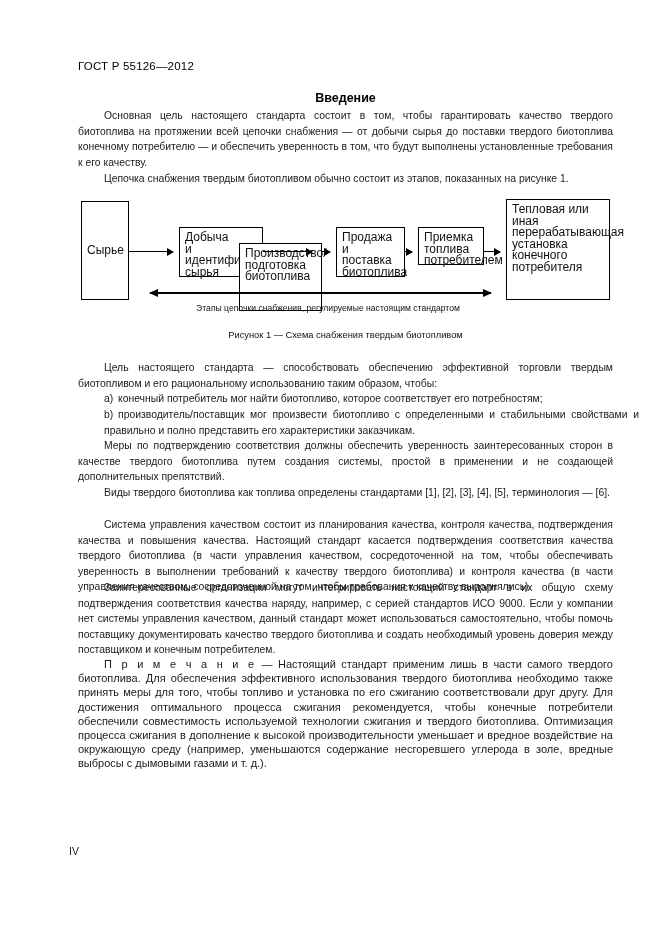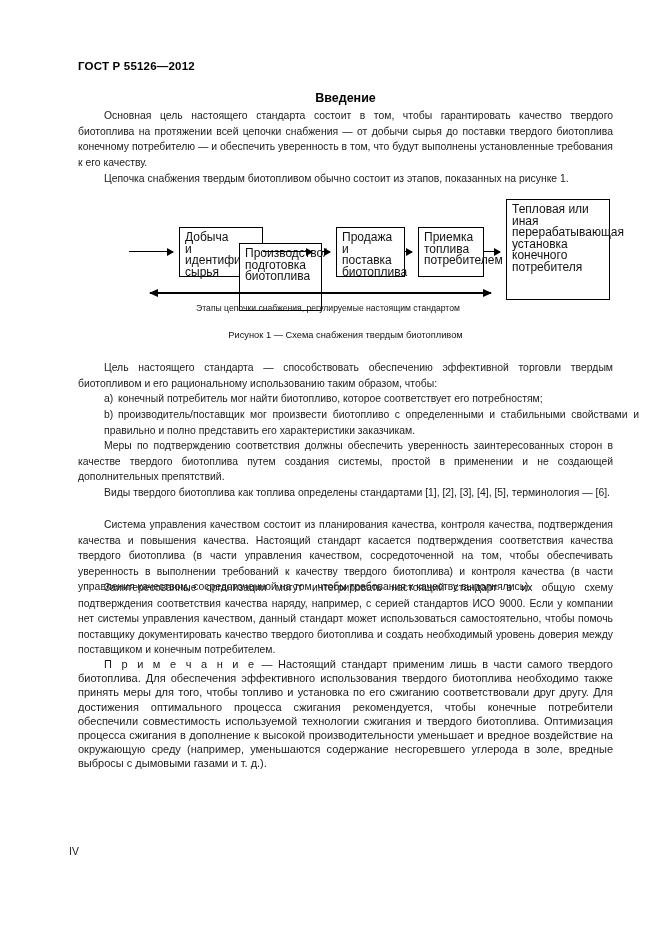--- a/index.html
+++ b/index.html
@@ -16,21 +16,21 @@
     width: 661px;
     height: 935px;
     overflow: hidden;
     background: #ffffff;
   }
   #doc-header {
     position: absolute;
     left: 78px;
     top: 60px;
     font-size: 11.5px;
-    font-weight: bold;
+    font-weight: normal;
     letter-spacing: 0.2px;
     color: #000;
   }
   #page-title {
     position: absolute;
     left: 78px;
     top: 91px;
     width: 535px;
     text-align: center;
     font-size: 12.5px;
@@ -94,21 +94,21 @@
     display: flex;
     align-items: center;
     padding-top: 0;
   }
   .fbox-label { display: block; }
 
   #box-raw      { left: 3px;   top: 5px;  width: 48px;  height: 99px; }
   #box-extract  { left: 101px; top: 31px; width: 84px;  height: 50px; }
   #box-produce  { left: 161px; top: 47px; width: 83px;  height: 68px; }
   #box-sell     { left: 258px; top: 31px; width: 69px;  height: 50px; }
-  #box-accept   { left: 340px; top: 31px; width: 66px;  height: 50px; }
+  #box-accept   { left: 340px; top: 31px; width: 66px;  height: 38px; }
   #box-plant    { left: 428px; top: 3px;  width: 104px; height: 101px; }
 
   
   .conn {
     position: absolute;
     height: 1.4px;
     background: #000;
     top: 55px;
   }
   .conn::after {
@@ -187,20 +187,23 @@
   <div id="doc-header">ГОСТ Р 55126—2012</div>
 
   <div id="page-title">Введение</div>
 
   <div class="body-block indent" style="top:108px;">Основная цель настоящего стандарта состоит в том, чтобы гарантировать качество твердого биотоплива на протяжении всей цепочки снабжения — от добычи сырья до поставки твердого биотоплива конечному потребителю — и обеспечить уверенность в том, что будут выполнены установленные требования к его качеству.</div>
 
   <div class="body-block indent" style="top:171px;">Цепочка снабжения твердым биотопливом обычно состоит из этапов, показанных на рисунке 1.</div>
 
   <div id="figure">
 
+    <div class="fbox vcenter" id="box-raw">
+      <span class="fbox-label">Сырье</span>
+    </div>
 
     <div class="fbox" id="box-extract">
       <span class="fbox-label">Добыча</span>
       <span class="fbox-label">и идентификация</span>
       <span class="fbox-label">сырья</span>
     </div>
 
     <div class="fbox" id="box-produce">
       <span class="fbox-label">Производство/</span>
       <span class="fbox-label">подготовка</span>

